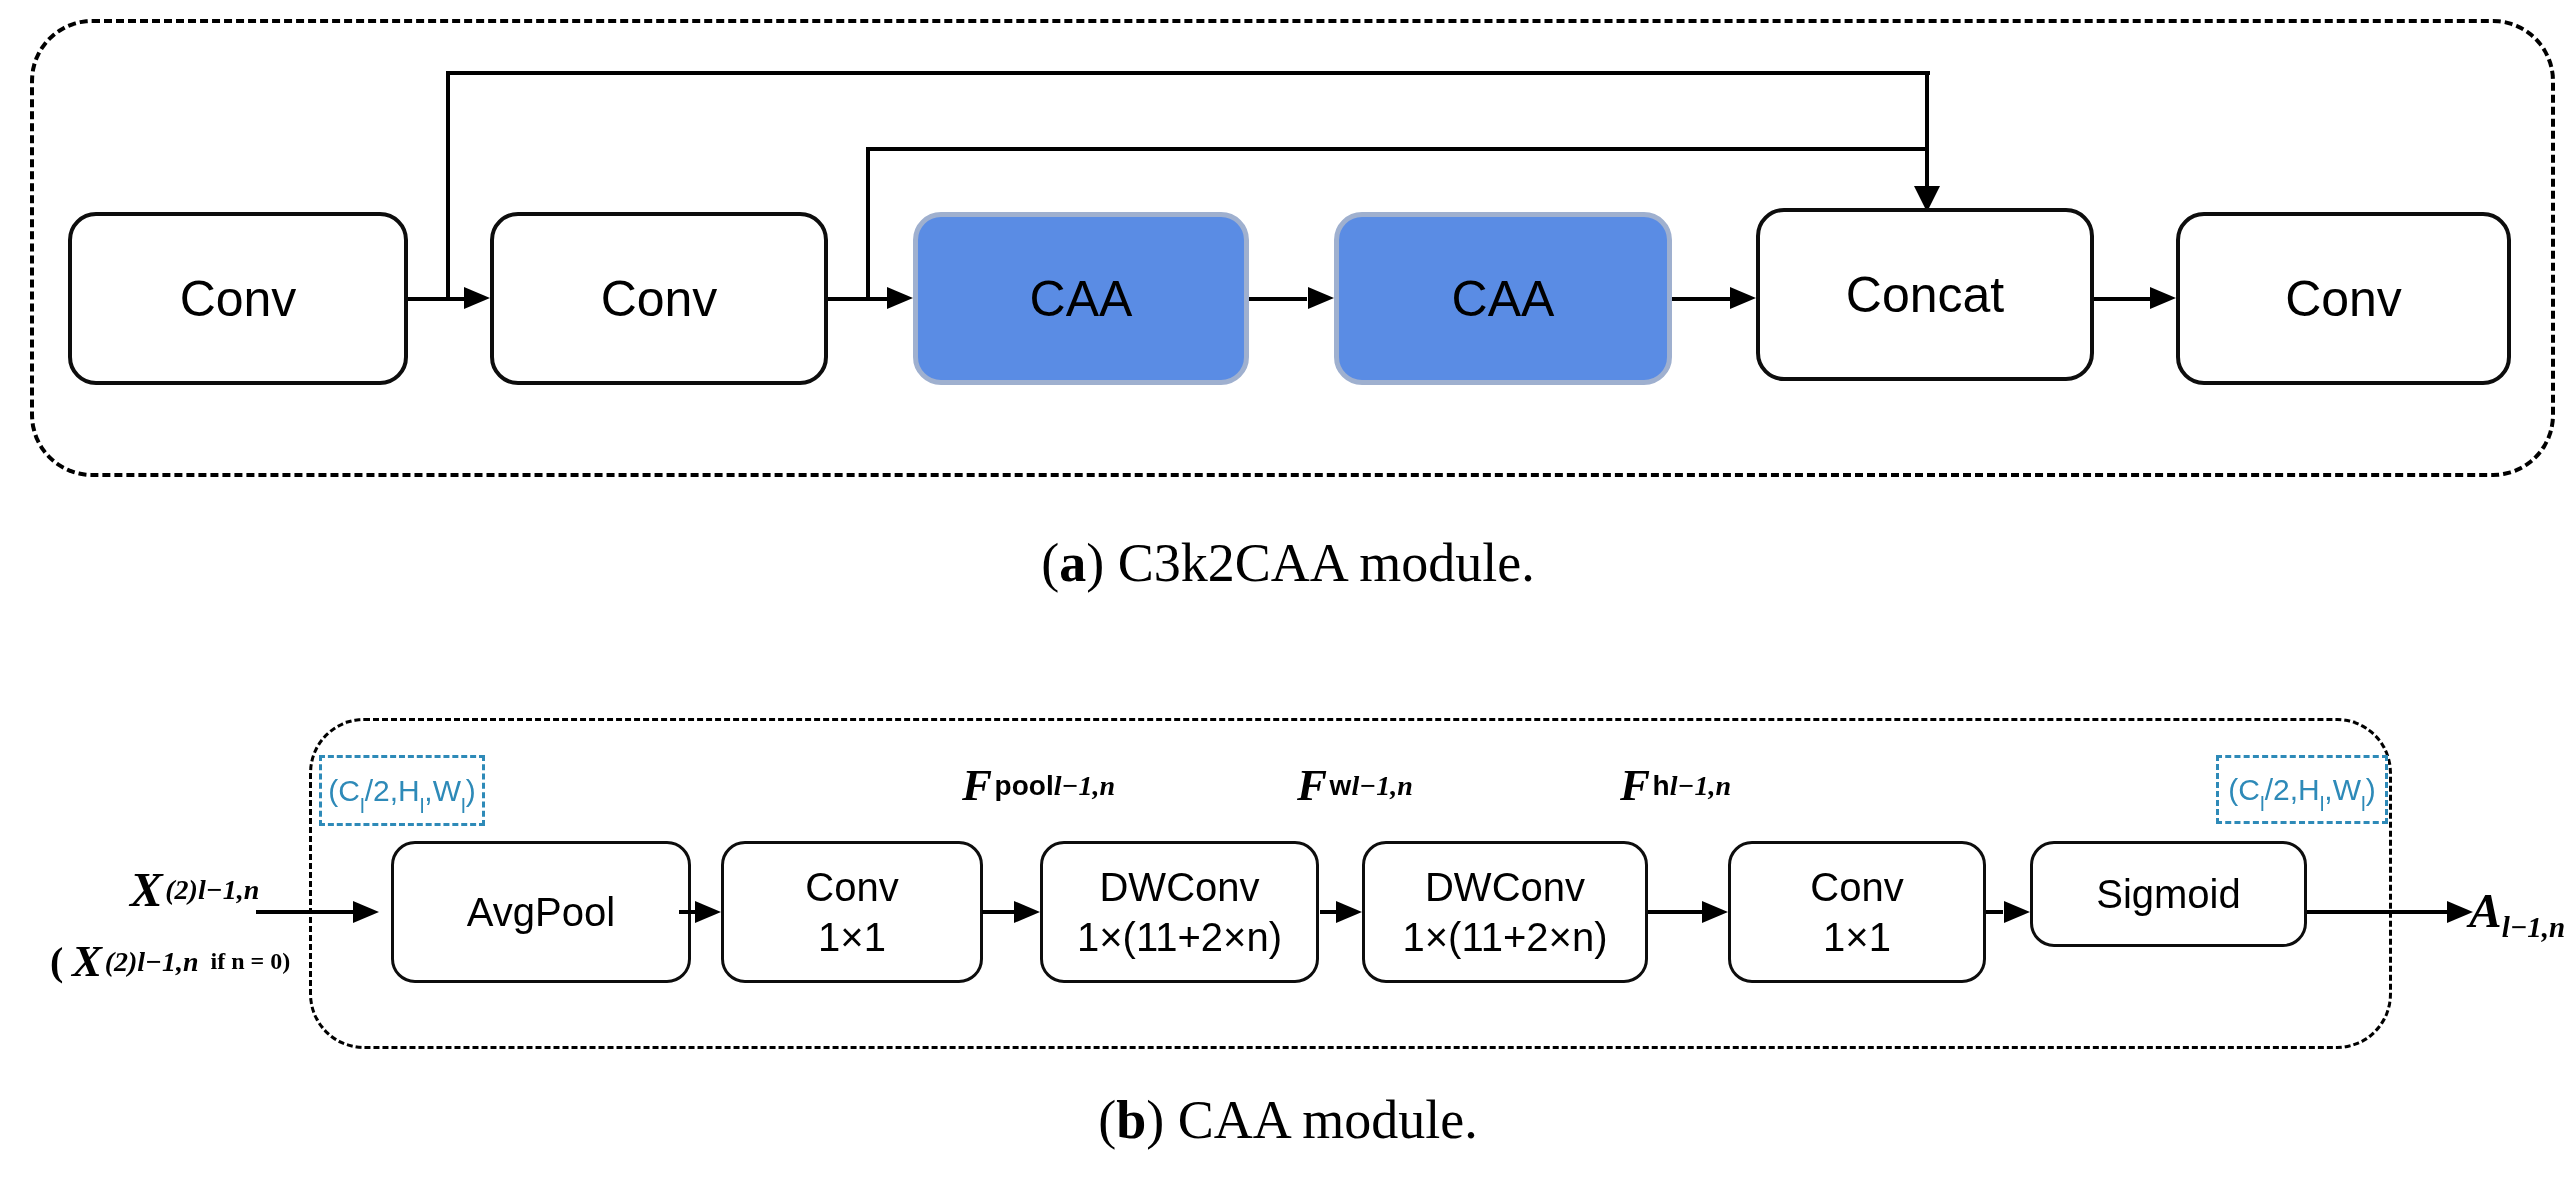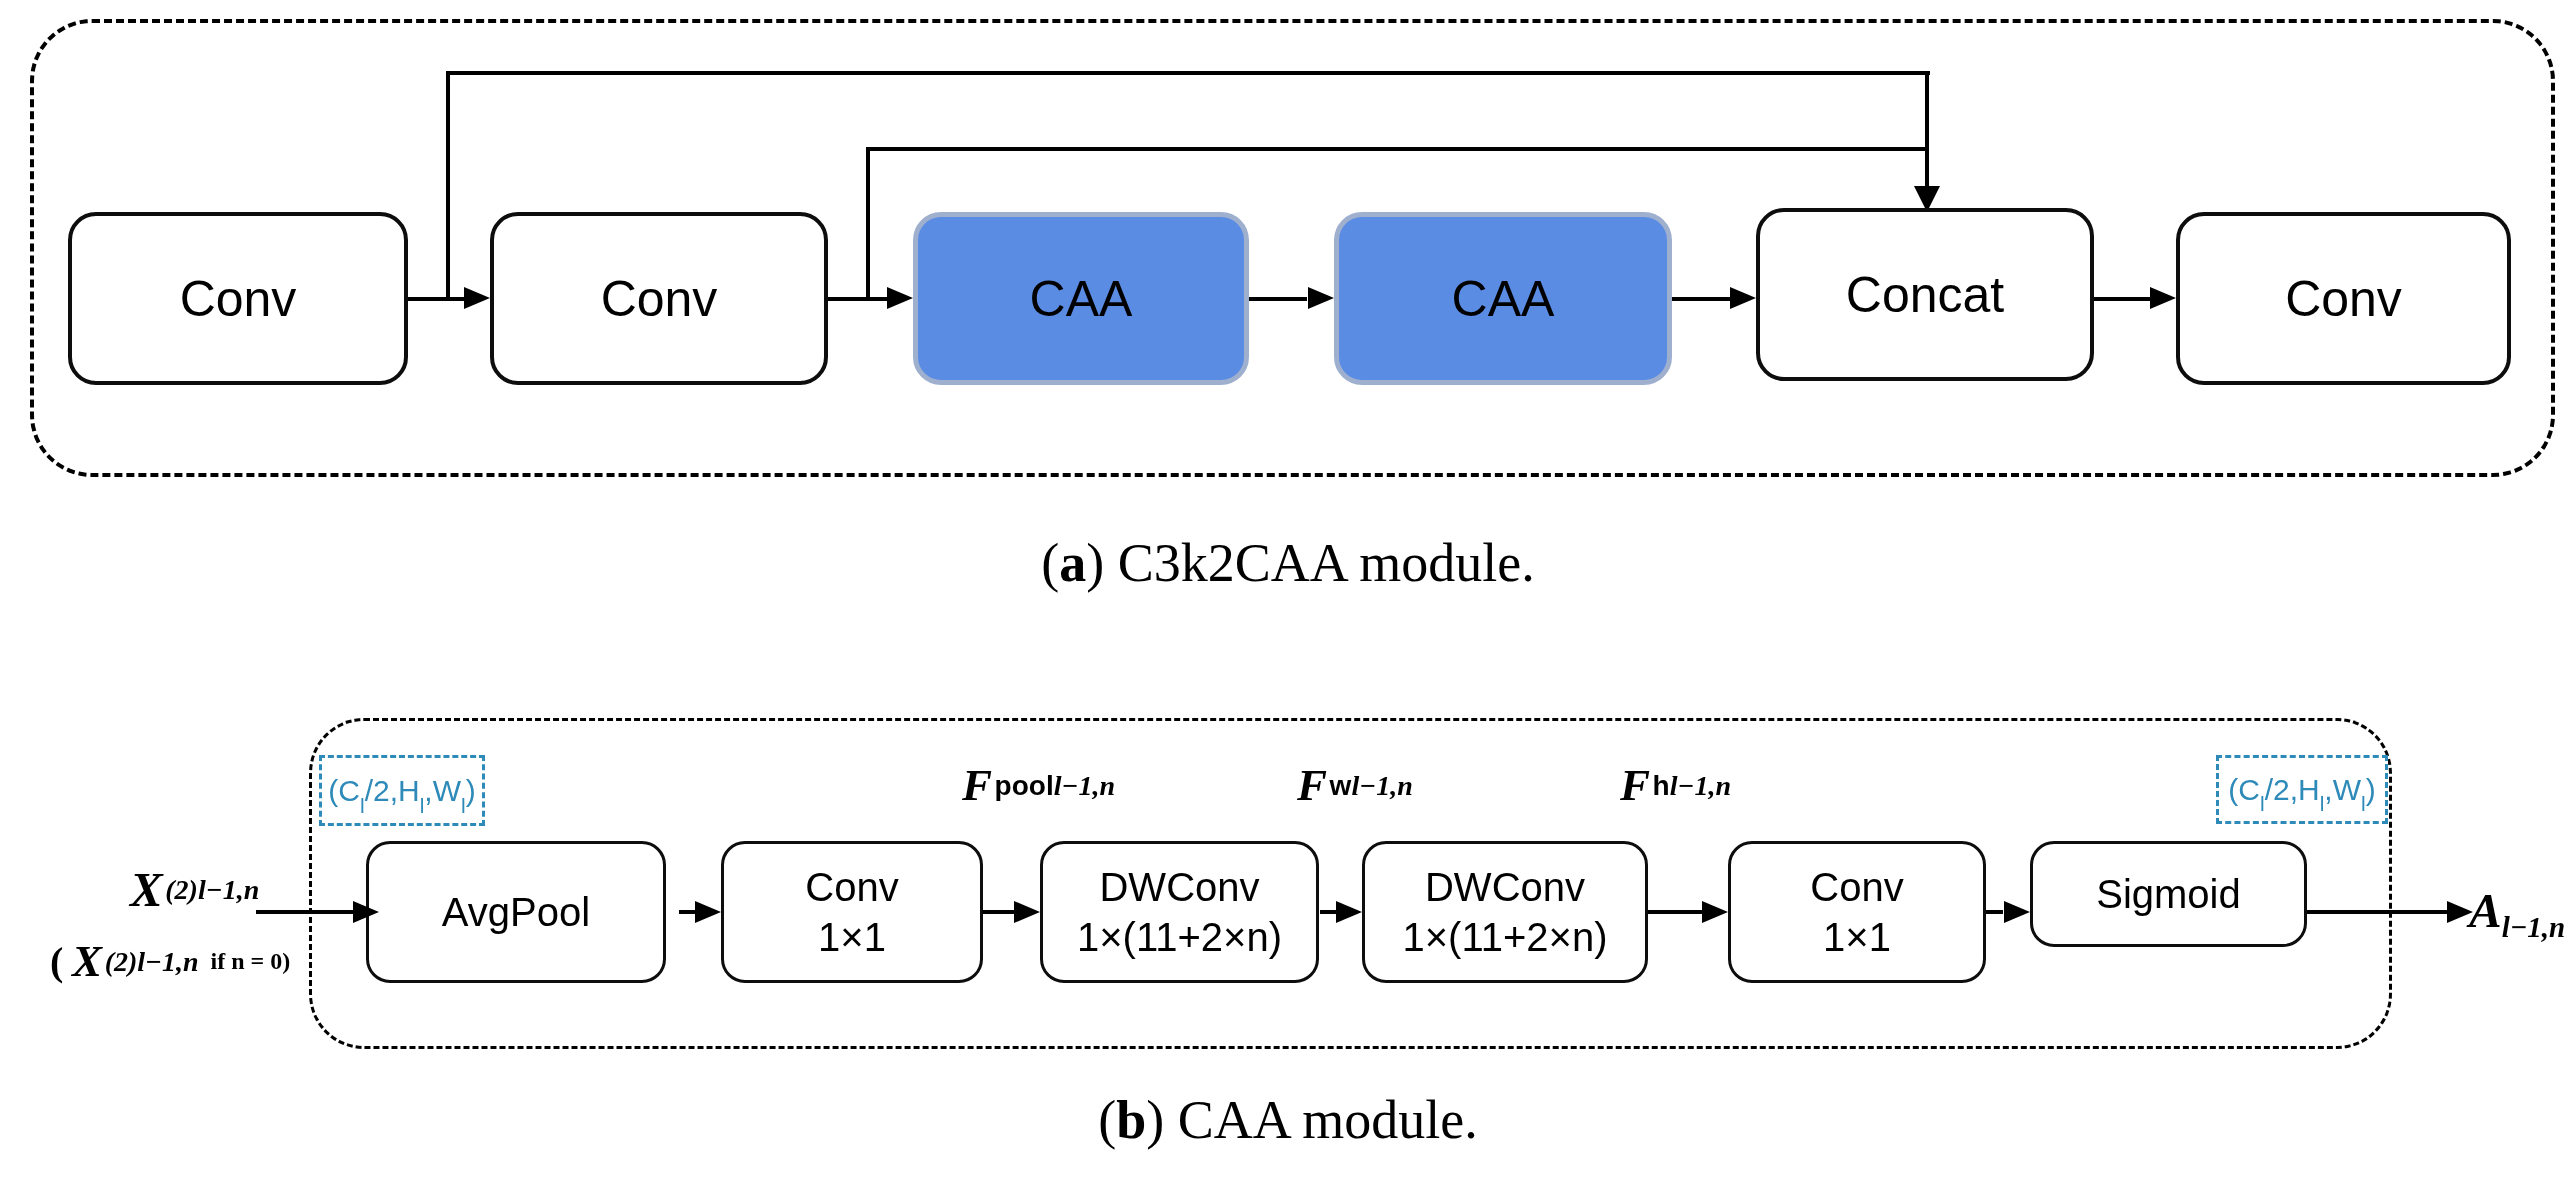--- a/index.html
+++ b/index.html
@@ -186,21 +186,21 @@
   <div class="math" style="left:1620px; top:763px;">
     <div class="mrow">
       <span class="mbase mid">F</span>
       <span class="mstack">
         <span class="msup sans">h</span>
         <span class="msub">l−1,n</span>
       </span>
     </div>
   </div>
 
-  <div class="node small" style="left:366px; top:841px; width:300px; height:142px;">
+  <div class="node small" style="left:391px; top:841px; width:300px; height:142px;">
     <div>AvgPool</div>
   </div>
   <div class="node small" style="left:721px; top:841px; width:262px; height:142px;">
     <div>Conv</div>
     <div>1×1</div>
   </div>
   <div class="node small" style="left:1040px; top:841px; width:279px; height:142px;">
     <div>DWConv</div>
     <div>1×(11+2×n)</div>
   </div>

